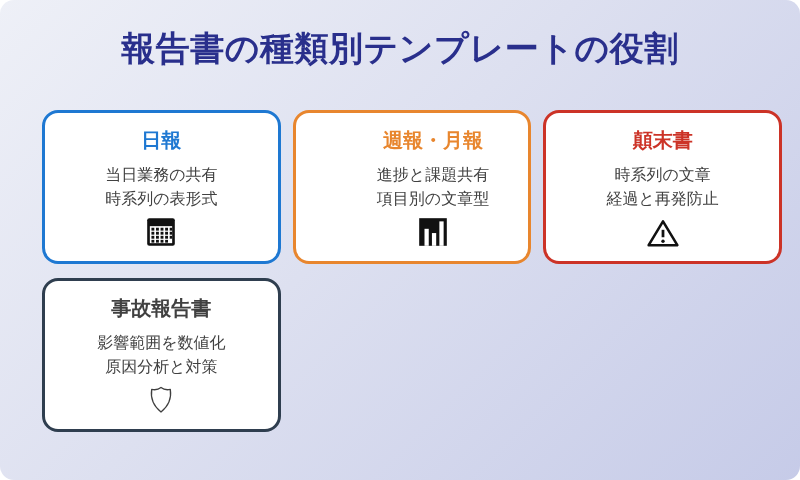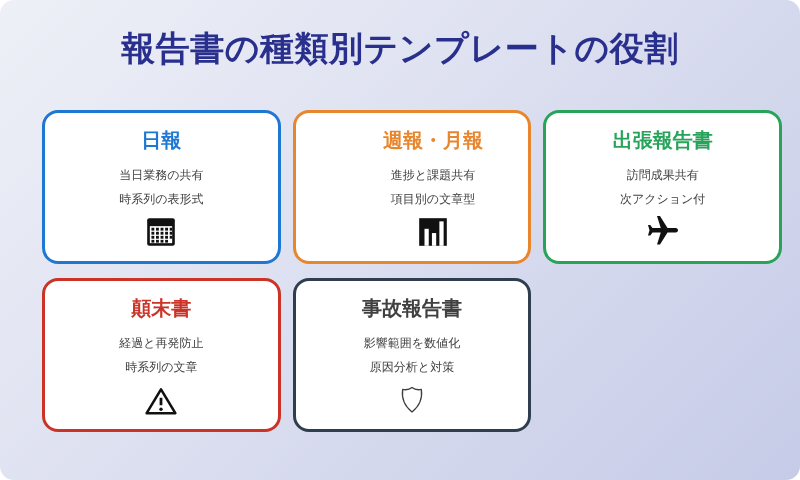--- a/index.html
+++ b/index.html
@@ -38,21 +38,21 @@
     text-align: center;
     padding: 15px 6px 12px 6px;
   }
   .card-title {
     font-size: 20px;
     font-weight: 700;
     line-height: 1.2;
   }
   .card-desc {
     margin-top: 11px;
-    font-size: 12px;
+    font-size: 16px;
     line-height: 24px;
     color: #414141;
   }
   .card-icon {
     margin-top: auto;
     height: 36px;
     display: flex;
     align-items: flex-end;
     justify-content: center;
   }
@@ -111,39 +111,27 @@
       <div class="card-icon">
         <svg width="34" height="34" viewBox="0 0 32 32" aria-hidden="true">
           <rect x="3" y="3" width="26" height="26" fill="#111"></rect>
           <rect x="8" y="13" width="4" height="16" fill="#fff"></rect>
           <rect x="15" y="17" width="4" height="12" fill="#fff"></rect>
           <rect x="22" y="6" width="4" height="23" fill="#fff"></rect>
         </svg>
       </div>
     </div>
 
-    <div class="card" style="border-color: rgb(39, 163, 90);">
-      <div class="card-title" style="color: rgb(39, 163, 90);">出張報告書</div>
-      <div class="card-desc">
-        <div>訪問成果共有</div>
-        <div>次アクション付</div>
-      </div>
-      <div class="card-icon">
-        <svg width="36" height="36" viewBox="0 0 24 24" aria-hidden="true">
-          <path transform="rotate(90 12 12)" fill="#111" d="M21,16v-2l-8-5V3.5C13,2.67,12.33,2,11.5,2S10,2.67,10,3.5V9l-8,5v2l8-2.5V19l-2,1.5V22l3.5-1l3.5,1v-1.5L13,19v-5.5L21,16z"></path>
-        </svg>
-      </div>
-    </div>
 
 
     <div class="card" style="border-color: rgb(204, 51, 39);">
       <div class="card-title" style="color: rgb(204, 51, 39);">顛末書</div>
       <div class="card-desc">
+        <div>時系列の文章</div>
         <div>経過と再発防止</div>
-        <div>時系列の文章</div>
       </div>
       <div class="card-icon">
         <svg width="34" height="32" viewBox="0 0 32 30" aria-hidden="true">
           <path d="M16,4 L29.5,26.5 L2.5,26.5 Z" fill="none" stroke="#111" stroke-width="2.4" stroke-linejoin="round"></path>
           <line x1="16" y1="12" x2="16" y2="19" stroke="#111" stroke-width="2.6"></line>
           <circle cx="16" cy="22.8" r="1.6" fill="#111"></circle>
         </svg>
       </div>
     </div>
 

